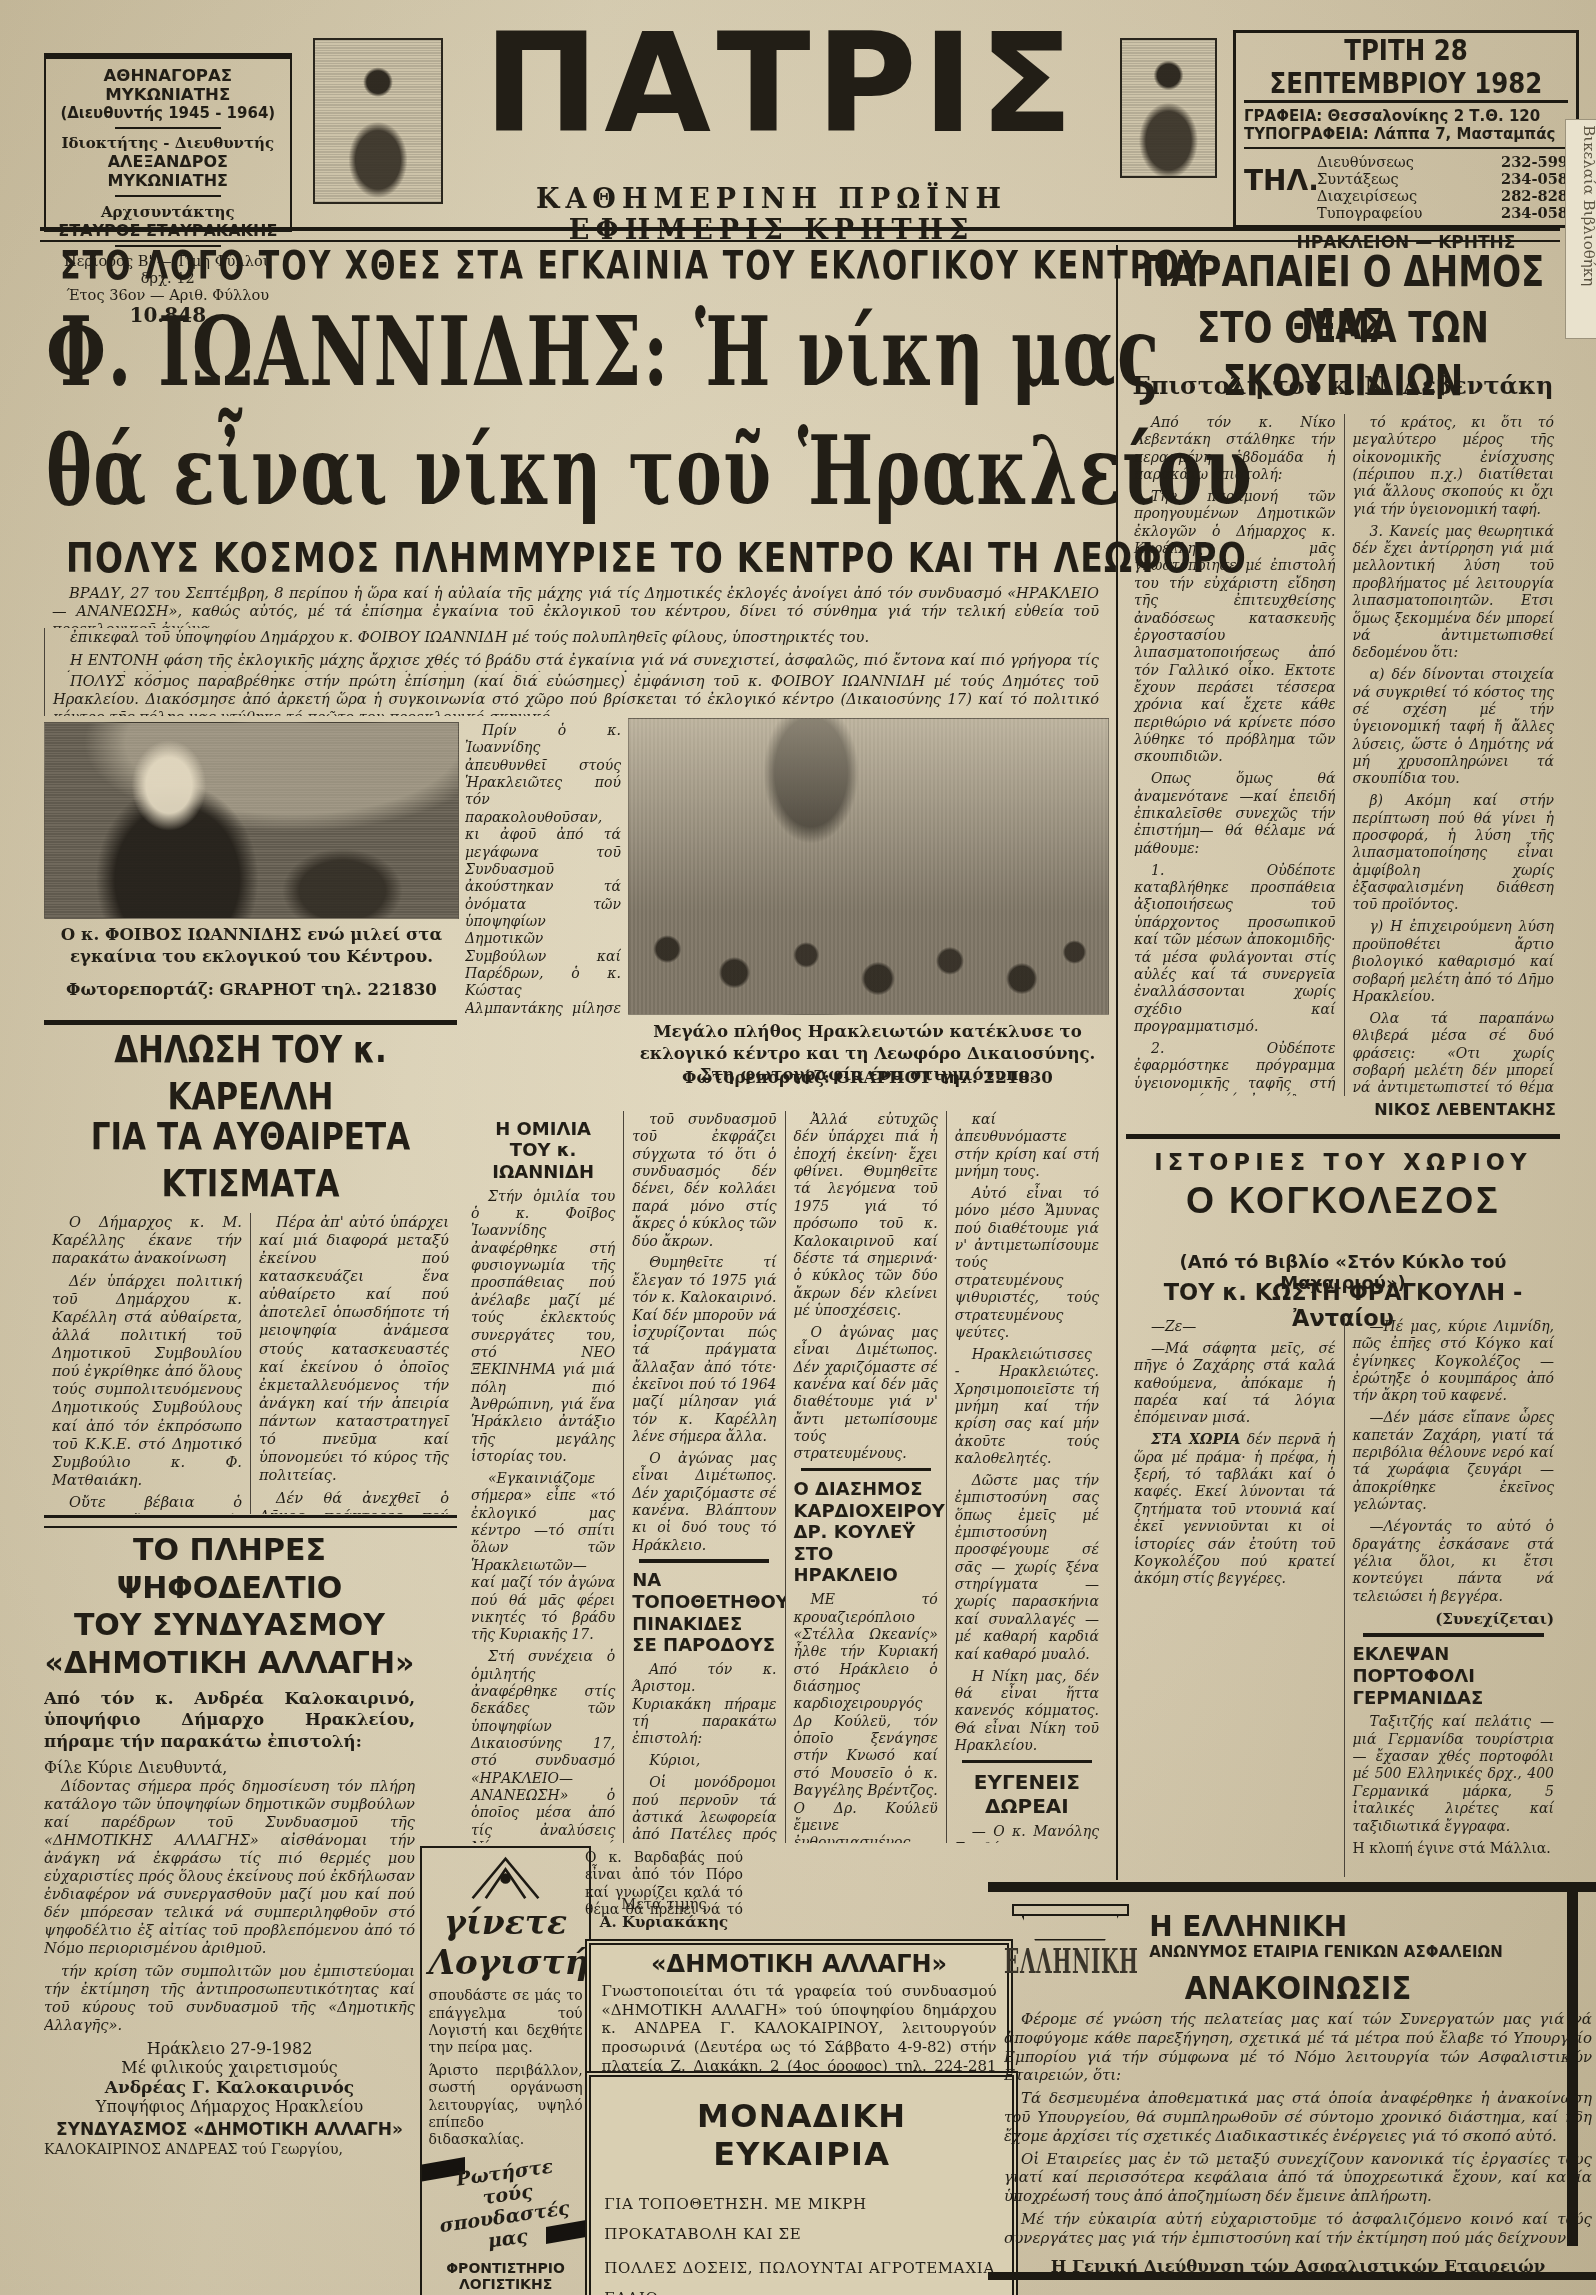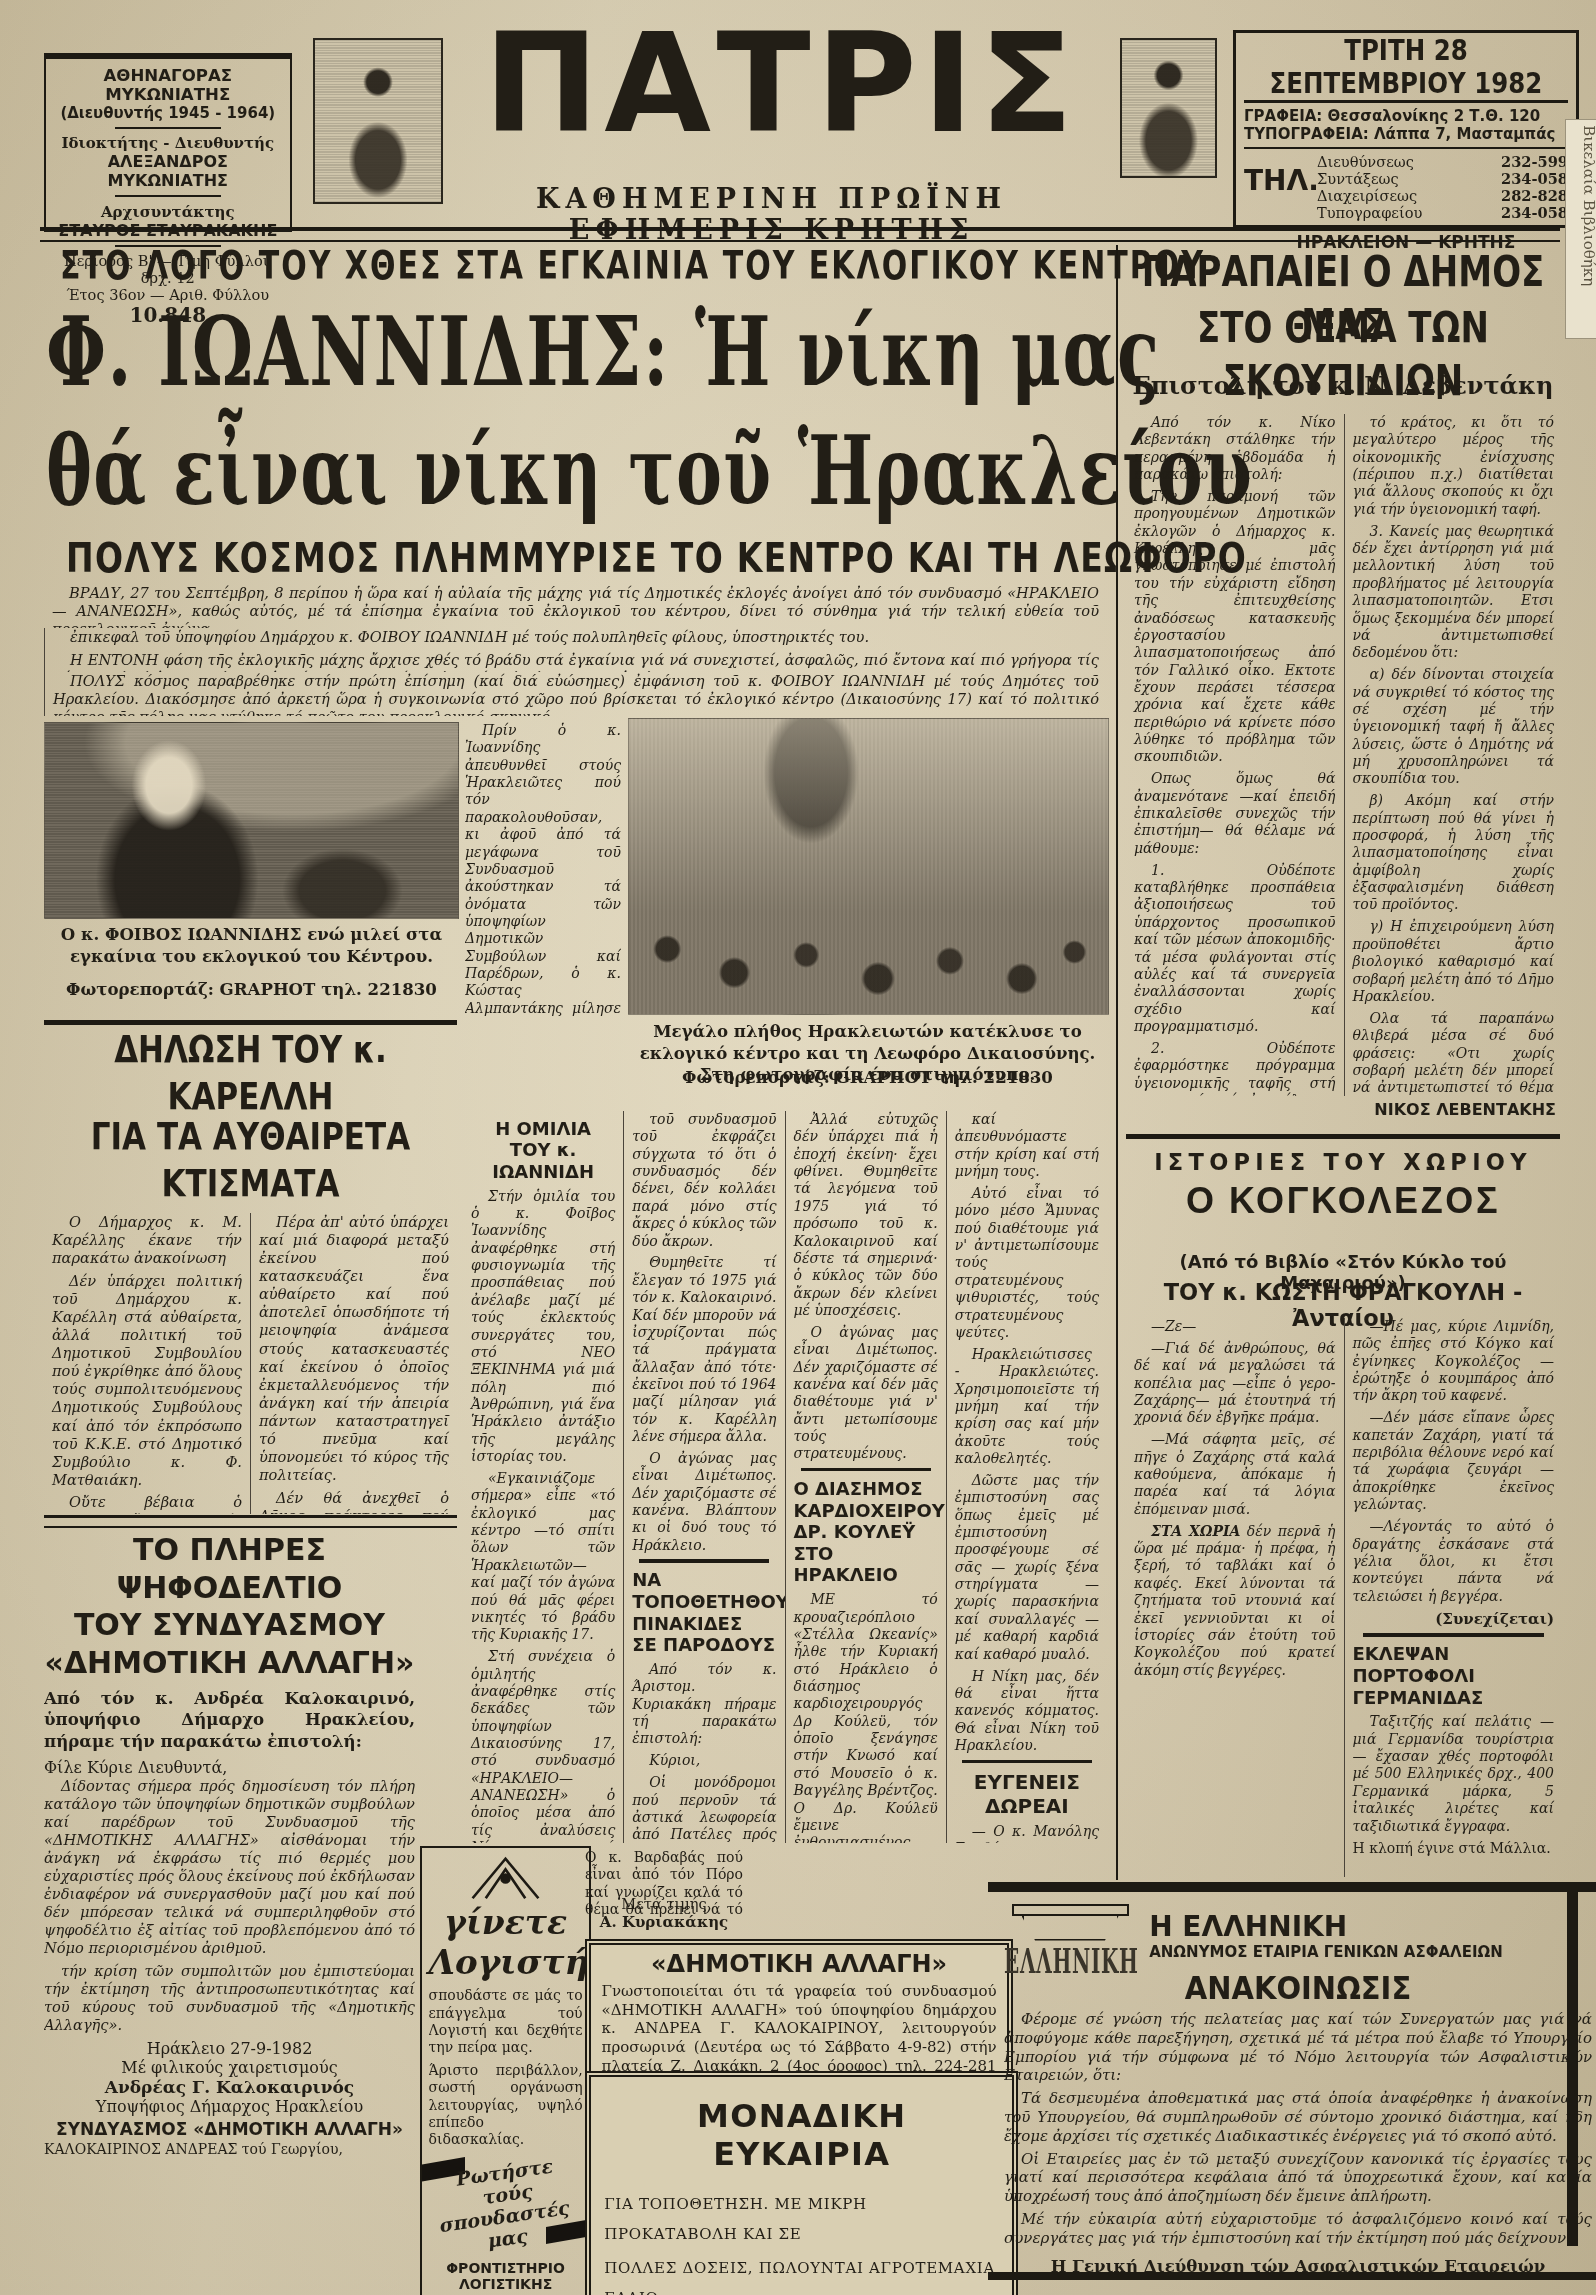--- a/index.html
+++ b/index.html
@@ -328,21 +328,20 @@
   <div class="abs rule" style="left:1126px;top:1134px;width:434px;height:5.3px;"></div>
   <div class="abs ctr sans bold" style="left:1126px;top:1149px;width:434px;font-size:22.5px;letter-spacing:5.3px;">ΙΣΤΟΡΙΕΣ ΤΟΥ ΧΩΡΙΟΥ</div>
   <div class="abs ctr bold" style="left:1126px;top:1180px;width:434px;font-family:Liberation Sans, sans-serif;font-size:36px;letter-spacing:2.6px;">Ο ΚΟΓΚΟΛΕΖΟΣ</div>
   <div class="abs ctr sans bold" style="left:1126px;top:1251px;width:434px;font-size:18px;">(Από τό Βιβλίο «Στόν Κύκλο τού Μαχαιριού»)</div>
   <div class="abs ctr sans bold" style="left:1126px;top:1279px;width:434px;font-size:22.5px;">ΤΟΥ κ. ΚΩΣΤΗ ΦΡΑΓΚΟΥΛΗ - Ἀνταίου</div>
 
   <div class="abs colflex" style="left:1126px;top:1318px;width:436px;height:559px;">
     <div class="b" style="font-size:14px;">
       <div>
           <div class="p">—Ζε—</div>
-          <div class="p">—Γιά δέ ἀνθρώπους, θά δέ καί νά μεγαλώσει τά κοπέλια μας —εἶπε ὁ γερο-Ζαχάρης— μά ἐτουτηνά τή χρονιά δέν ἐβγῆκε πράμα.</div>
           <div class="p">—Μά σάφητα μεῖς, σέ πῆγε ὁ Ζαχάρης στά καλά καθούμενα, ἀπόκαμε ἡ παρέα καί τά λόγια ἐπόμειναν μισά.</div>
         </div>
       <div class="p">
         <span class="bold">ΣΤΑ ΧΩΡΙΑ</span>
         <span>δέν περνᾶ ἡ ὥρα μέ πράμα· ἡ πρέφα, ἡ ξερή, τό ταβλάκι καί ὁ καφές. Εκεί λύνονται τά ζητήματα τοῦ ντουνιά καί ἐκεῖ γεννιοῦνται κι οἱ ἱστορίες σάν ἐτούτη τοῦ Κογκολέζου πού κρατεί ἀκόμη στίς βεγγέρες.</span>
       </div>
     </div>
     <div class="b" style="font-size:14px;">
       <div>
           <div class="p">—Πέ μας, κύριε Λιμνίδη, πῶς ἐπῆες στό Κόγκο καί ἐγίνηκες Κογκολέζος —ἐρώτηξε ὁ κουμπάρος ἀπό τήν ἄκρη τοῦ καφενέ.</div>

